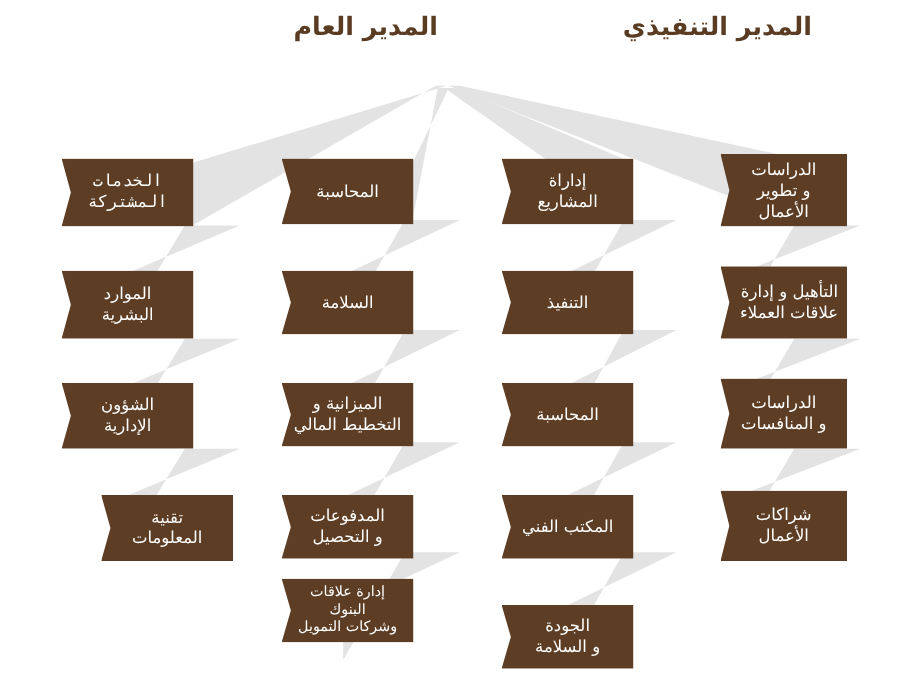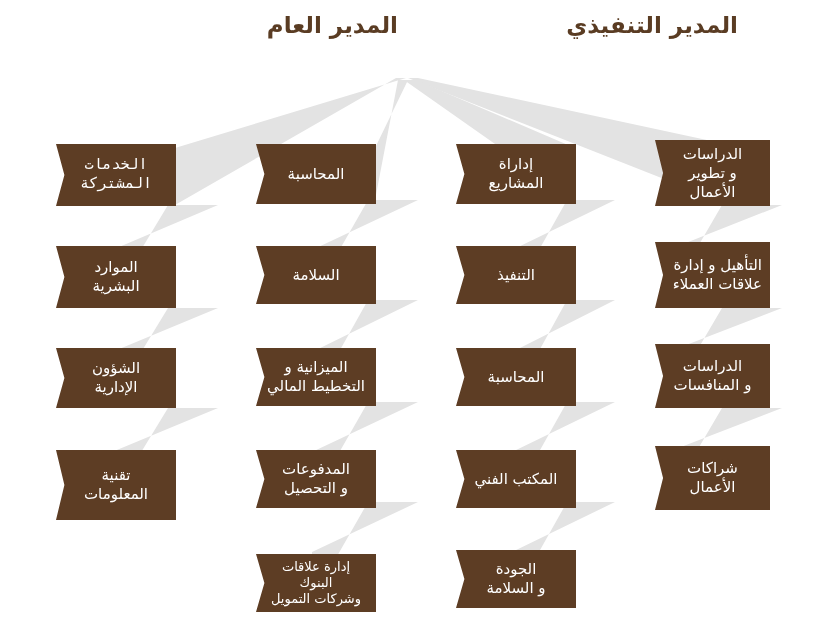--- a/index.html
+++ b/index.html
@@ -159,31 +159,31 @@
     </div>
     <div class="node" style="right:452px; top:246px; width:120px; height:58px;">
       <span class="node-label">السلامة</span>
     </div>
     <div class="node" style="right:452px; top:348px; width:120px; height:58px;">
       <span class="node-label">الميزانية و<br>التخطيط المالي</span>
     </div>
     <div class="node" style="right:452px; top:450px; width:120px; height:58px;">
       <span class="node-label">المدفوعات<br>و التحصيل</span>
     </div>
-    <div class="node small" style="right:452px; top:554px; width:120px; height:58px;">
+    <div class="node small" style="right:452px; top:526px; width:120px; height:58px;">
       <span class="node-label">إدارة علاقات البنوك<br>وشركات التمويل</span>
     </div>
 
     <div class="node" style="right:652px; top:144px; width:120px; height:62px;font-family:Liberation Mono, monospace;">
       <span class="node-label">الخدمات<br>المشتركة</span>
     </div>
     <div class="node" style="right:652px; top:348px; width:120px; height:60px;">
       <span class="node-label">الشؤون<br>الإدارية</span>
     </div>
     <div class="node" style="right:652px; top:246px; width:120px; height:62px;">
       <span class="node-label">الموارد<br>البشرية</span>
     </div>
-    <div class="node" style="right:652px; top:450px; width:120px; height:70px;">
+    <div class="node" style="right:616px; top:450px; width:120px; height:60px;">
       <span class="node-label">تقنية<br>المعلومات</span>
     </div>
 
   </div>
 </div>
 
 </body></html>

